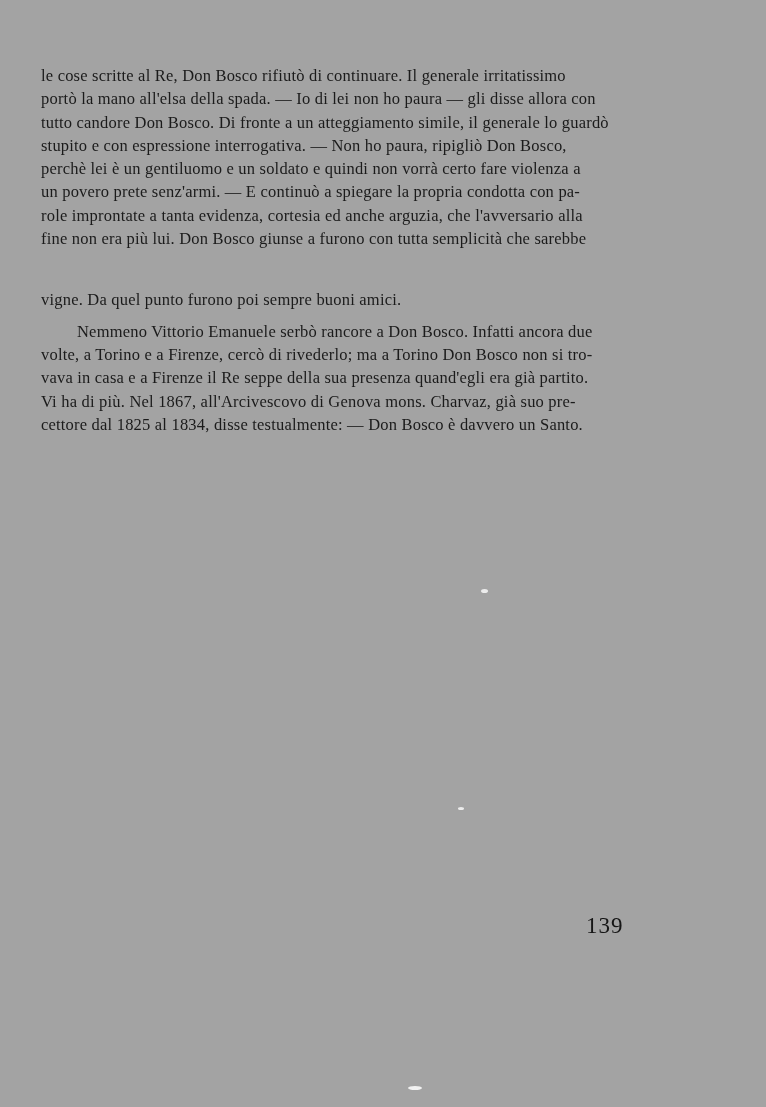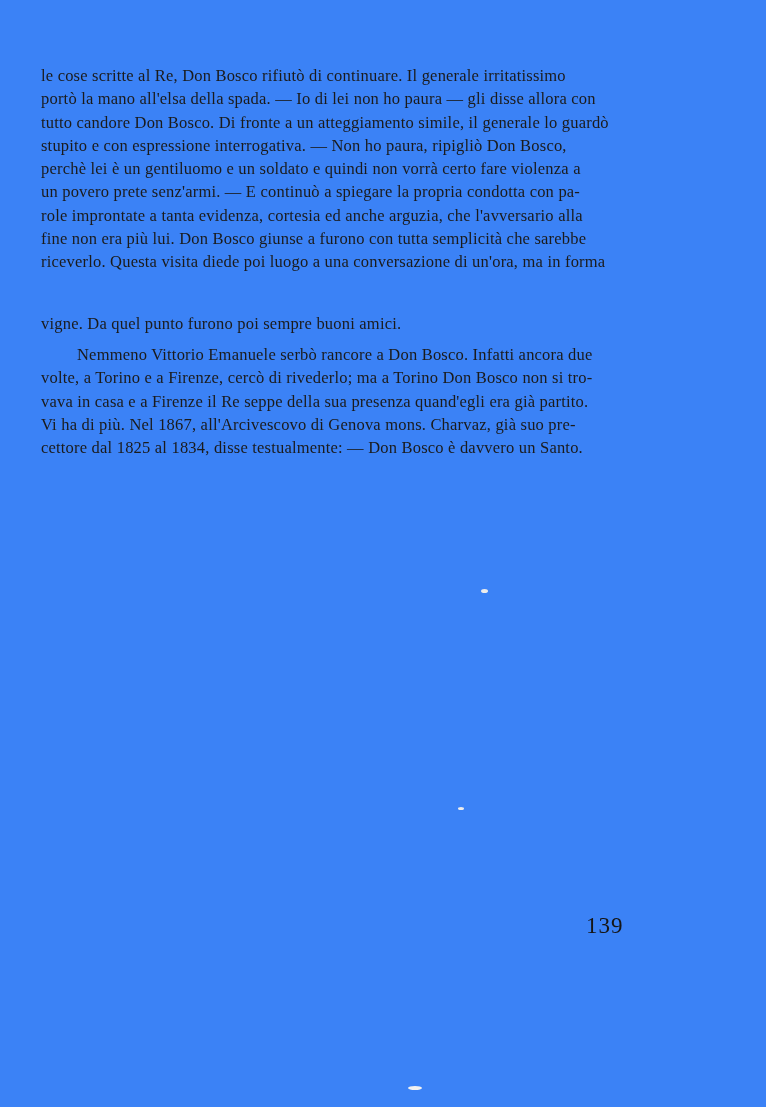--- a/index.html
+++ b/index.html
@@ -10,21 +10,21 @@
     width: 766px;
     height: 1107px;
     position: relative;
     background: #fdfdfd;
     overflow: hidden;
     font-family: "Liberation Serif", "DejaVu Serif", serif;
   }
   .page {
     position: absolute;
     inset: 0;
-    background: #3b82f6;
+    background: #a3a3a3;
   }
   .text-block {
     position: absolute;
     left: 41px;
     top: 64px;
     width: 686px;
     color: #1b1b1b;
     font-size: 16.5px;
     letter-spacing: 0.2px;
   }
@@ -84,21 +84,20 @@
 
   <div class="para">
         <div class="line">le cose scritte al Re, Don Bosco rifiutò di continuare. Il generale irritatissimo</div>
         <div class="line">portò la mano all'elsa della spada. — Io di lei non ho paura — gli disse allora con</div>
         <div class="line">tutto candore Don Bosco. Di fronte a un atteggiamento simile, il generale lo guardò</div>
         <div class="line">stupito e con espressione interrogativa. — Non ho paura, ripigliò Don Bosco,</div>
         <div class="line">perchè lei è un gentiluomo e un soldato e quindi non vorrà certo fare violenza a</div>
         <div class="line">un povero prete senz'armi. — E continuò a spiegare la propria condotta con pa-</div>
         <div class="line">role improntate a tanta evidenza, cortesia ed anche arguzia, che l'avversario alla</div>
         <div class="line">fine non era più lui. Don Bosco giunse a furono con tutta semplicità che sarebbe</div>
-        <div class="line">riceverlo. Questa visita diede poi luogo a una conversazione di un'ora, ma in forma</div>
         <div class="line last-flush">vigne. Da quel punto furono poi sempre buoni amici.</div>
       </div>
       <div class="para">
         <div class="line indent">Nemmeno Vittorio Emanuele serbò rancore a Don Bosco. Infatti ancora due</div>
         <div class="line">volte, a Torino e a Firenze, cercò di rivederlo; ma a Torino Don Bosco non si tro-</div>
         <div class="line">vava in casa e a Firenze il Re seppe della sua presenza quand'egli era già partito.</div>
         <div class="line">Vi ha di più. Nel 1867, all'Arcivescovo di Genova mons. Charvaz, già suo pre-</div>
         <div class="line">cettore dal 1825 al 1834, disse testualmente: — Don Bosco è davvero un Santo.</div>
       </div>
     </div>

